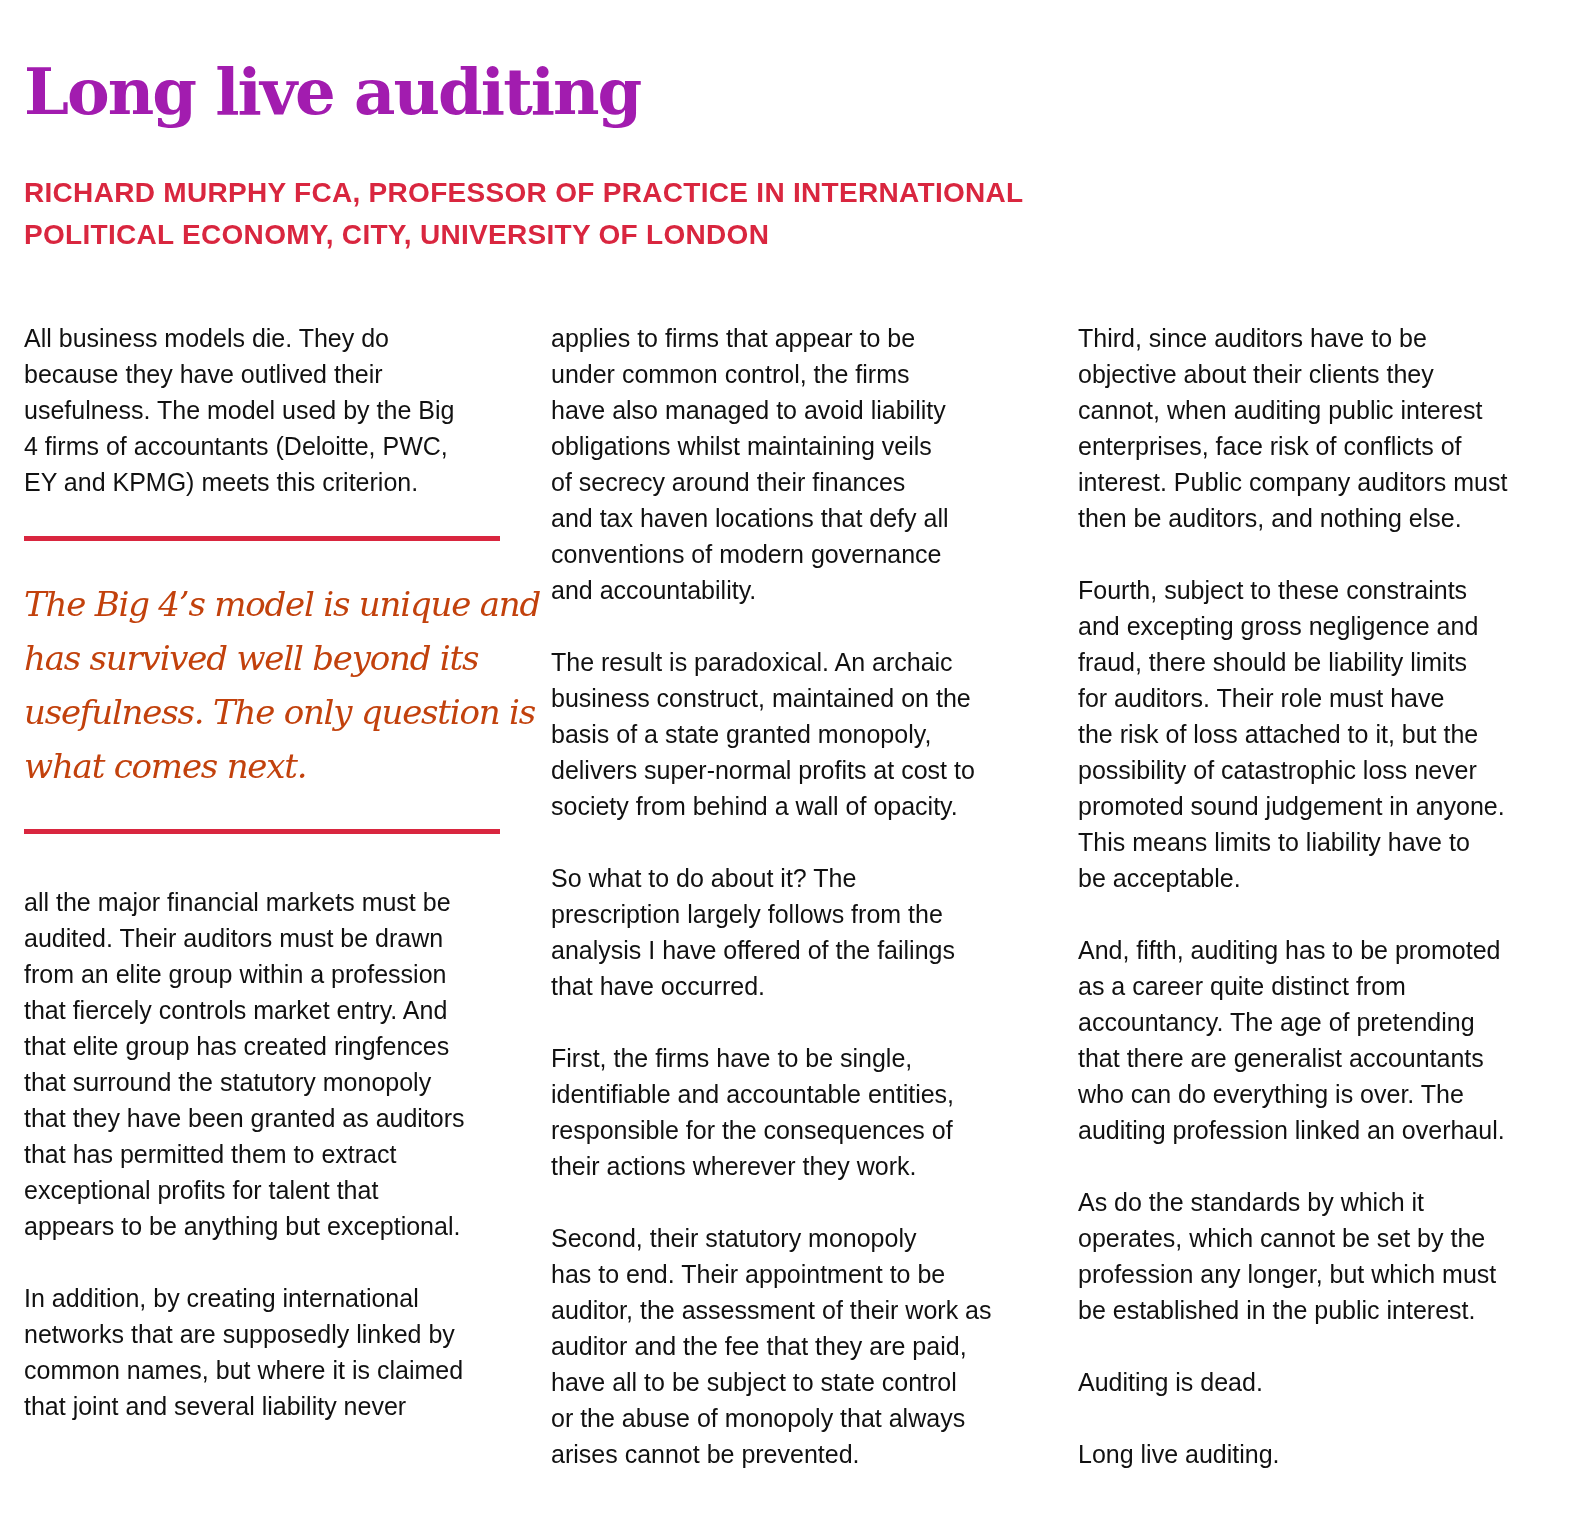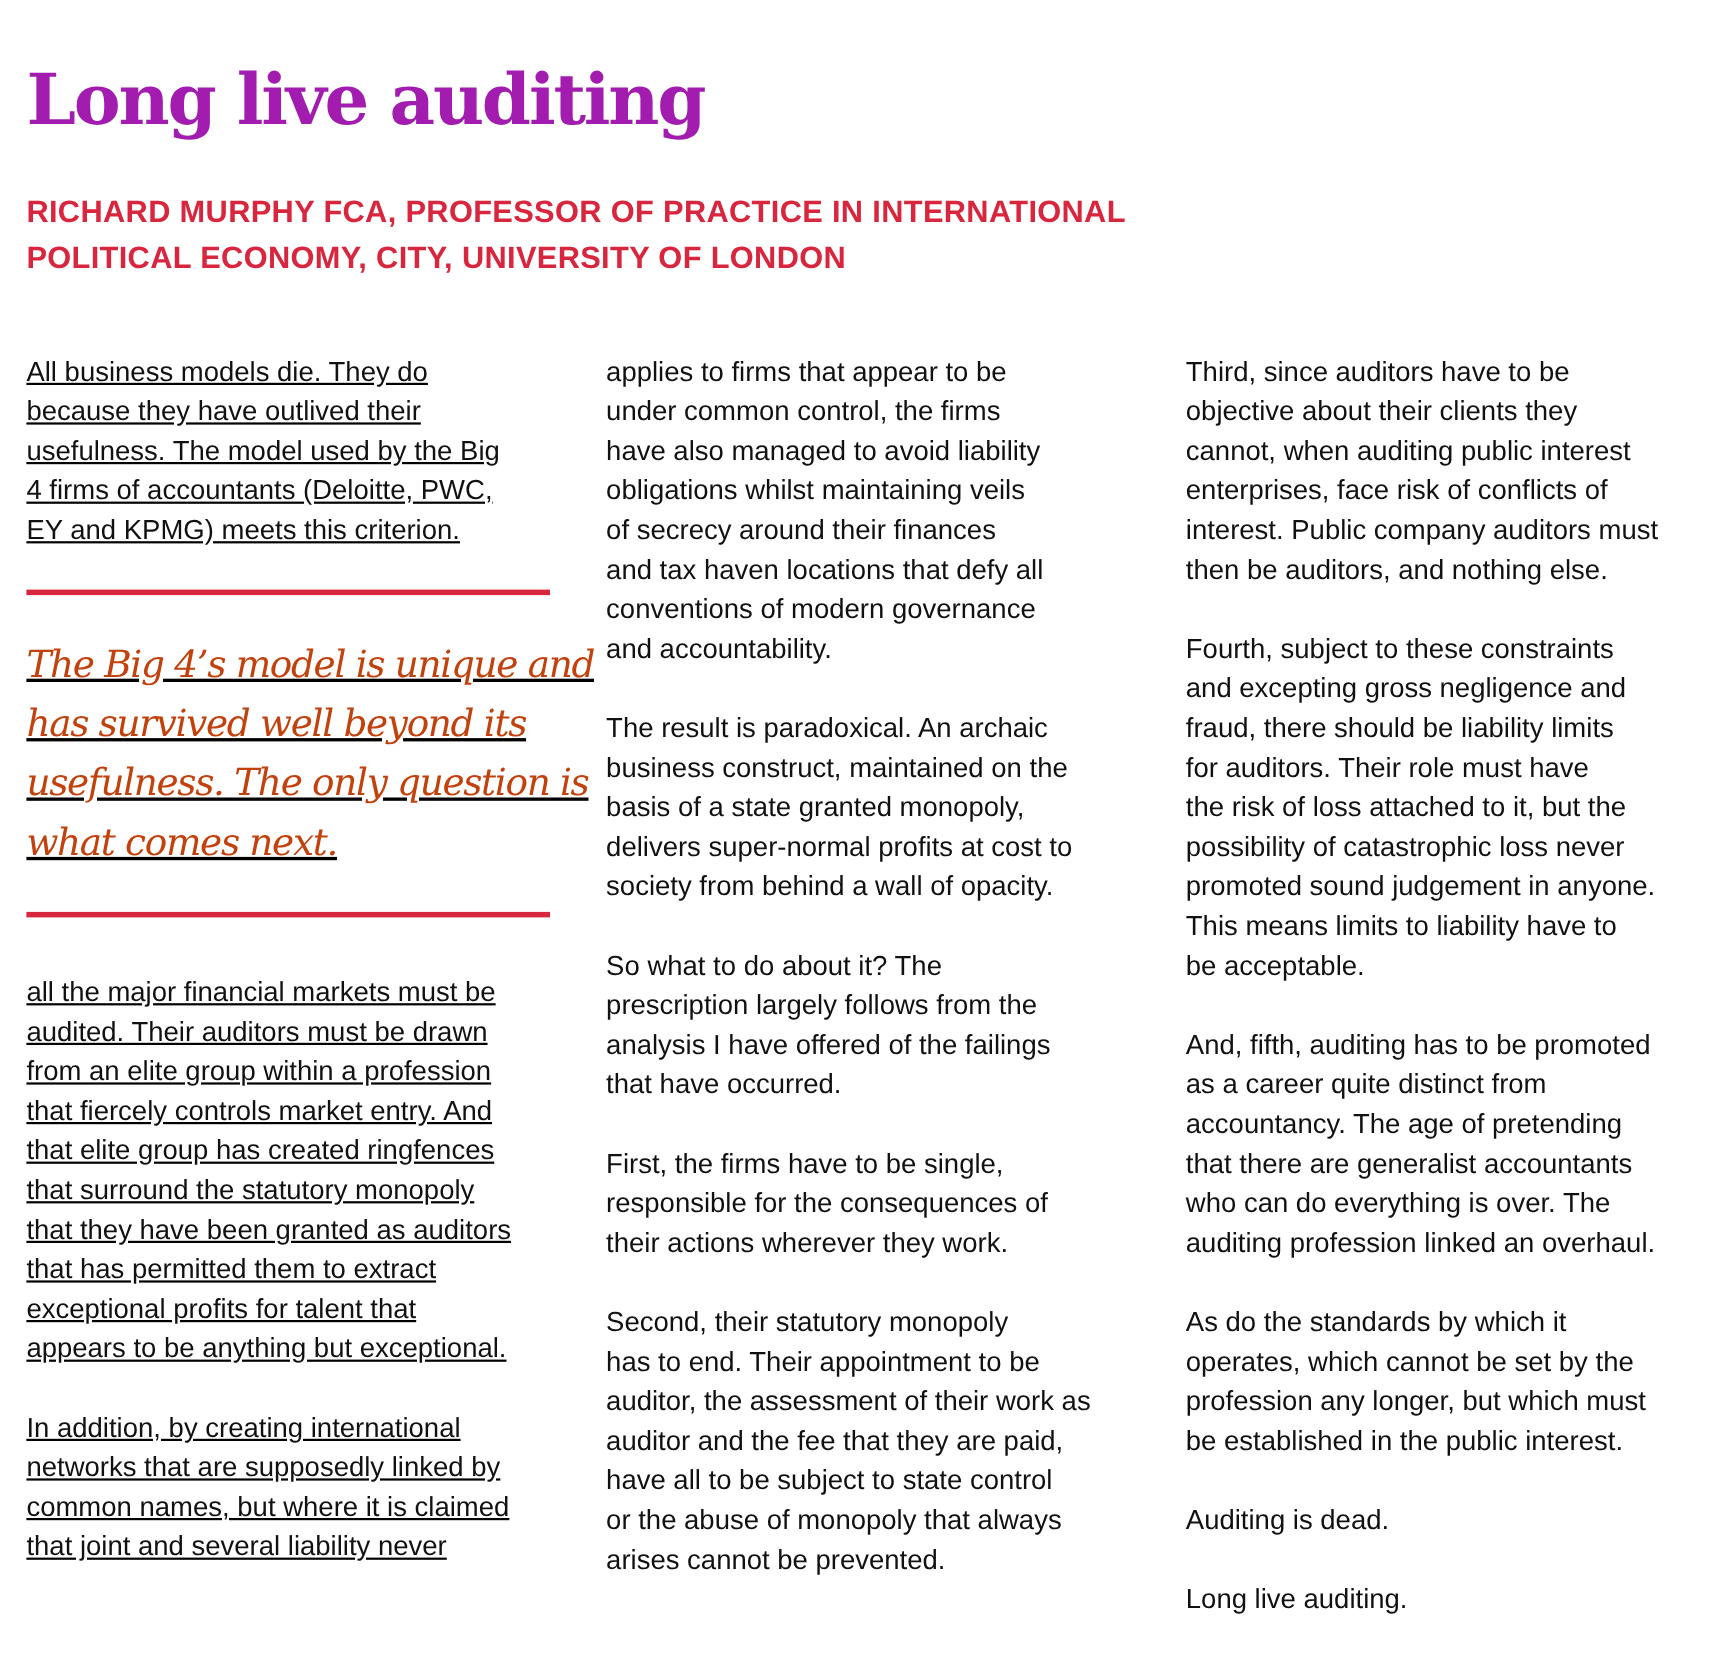--- a/index.html
+++ b/index.html
@@ -11,21 +11,21 @@
     color: #a21caf; margin: 0; white-space: nowrap;
   }
   .byline {
     position: absolute; left: 24px; top: 172px; width: 1100px;
     font-family: "Liberation Sans", sans-serif; font-weight: bold;
     font-size: 28px; line-height: 42px; color: #d9263f;
     letter-spacing: 0.3px; margin: 0;
   }
   .byline span { display: block; white-space: nowrap; }
   .col { position: absolute; top: 320px; width: 500px; }
-  .col1 { left: 24px; text-decoration: underline; }
+  .col1 { left: 24px; }
   .col2 { left: 551px; }
   .col3 { left: 1078px; }
   .para {
     font-family: "Liberation Sans", sans-serif; font-size: 25px;
     line-height: 36px; color: #111111; margin: 0 0 36px 0;
   }
   .para span { display: block; white-space: nowrap; }
   .rule { height: 5px; background: #d9263f; width: 476px; }
   .pull {
     font-family: "DejaVu Serif", serif; font-style: italic;
@@ -101,20 +101,21 @@
     <span>society from behind a wall of opacity.</span>
   </p>
   <p class="para">
     <span>So what to do about it? The</span>
     <span>prescription largely follows from the</span>
     <span>analysis I have offered of the failings</span>
     <span>that have occurred.</span>
   </p>
   <p class="para">
     <span>First, the firms have to be single,</span>
+    <span>identifiable and accountable entities,</span>
     <span>responsible for the consequences of</span>
     <span>their actions wherever they work.</span>
   </p>
   <p class="para">
     <span>Second, their statutory monopoly</span>
     <span>has to end. Their appointment to be</span>
     <span>auditor, the assessment of their work as</span>
     <span>auditor and the fee that they are paid,</span>
     <span>have all to be subject to state control</span>
     <span>or the abuse of monopoly that always</span>

